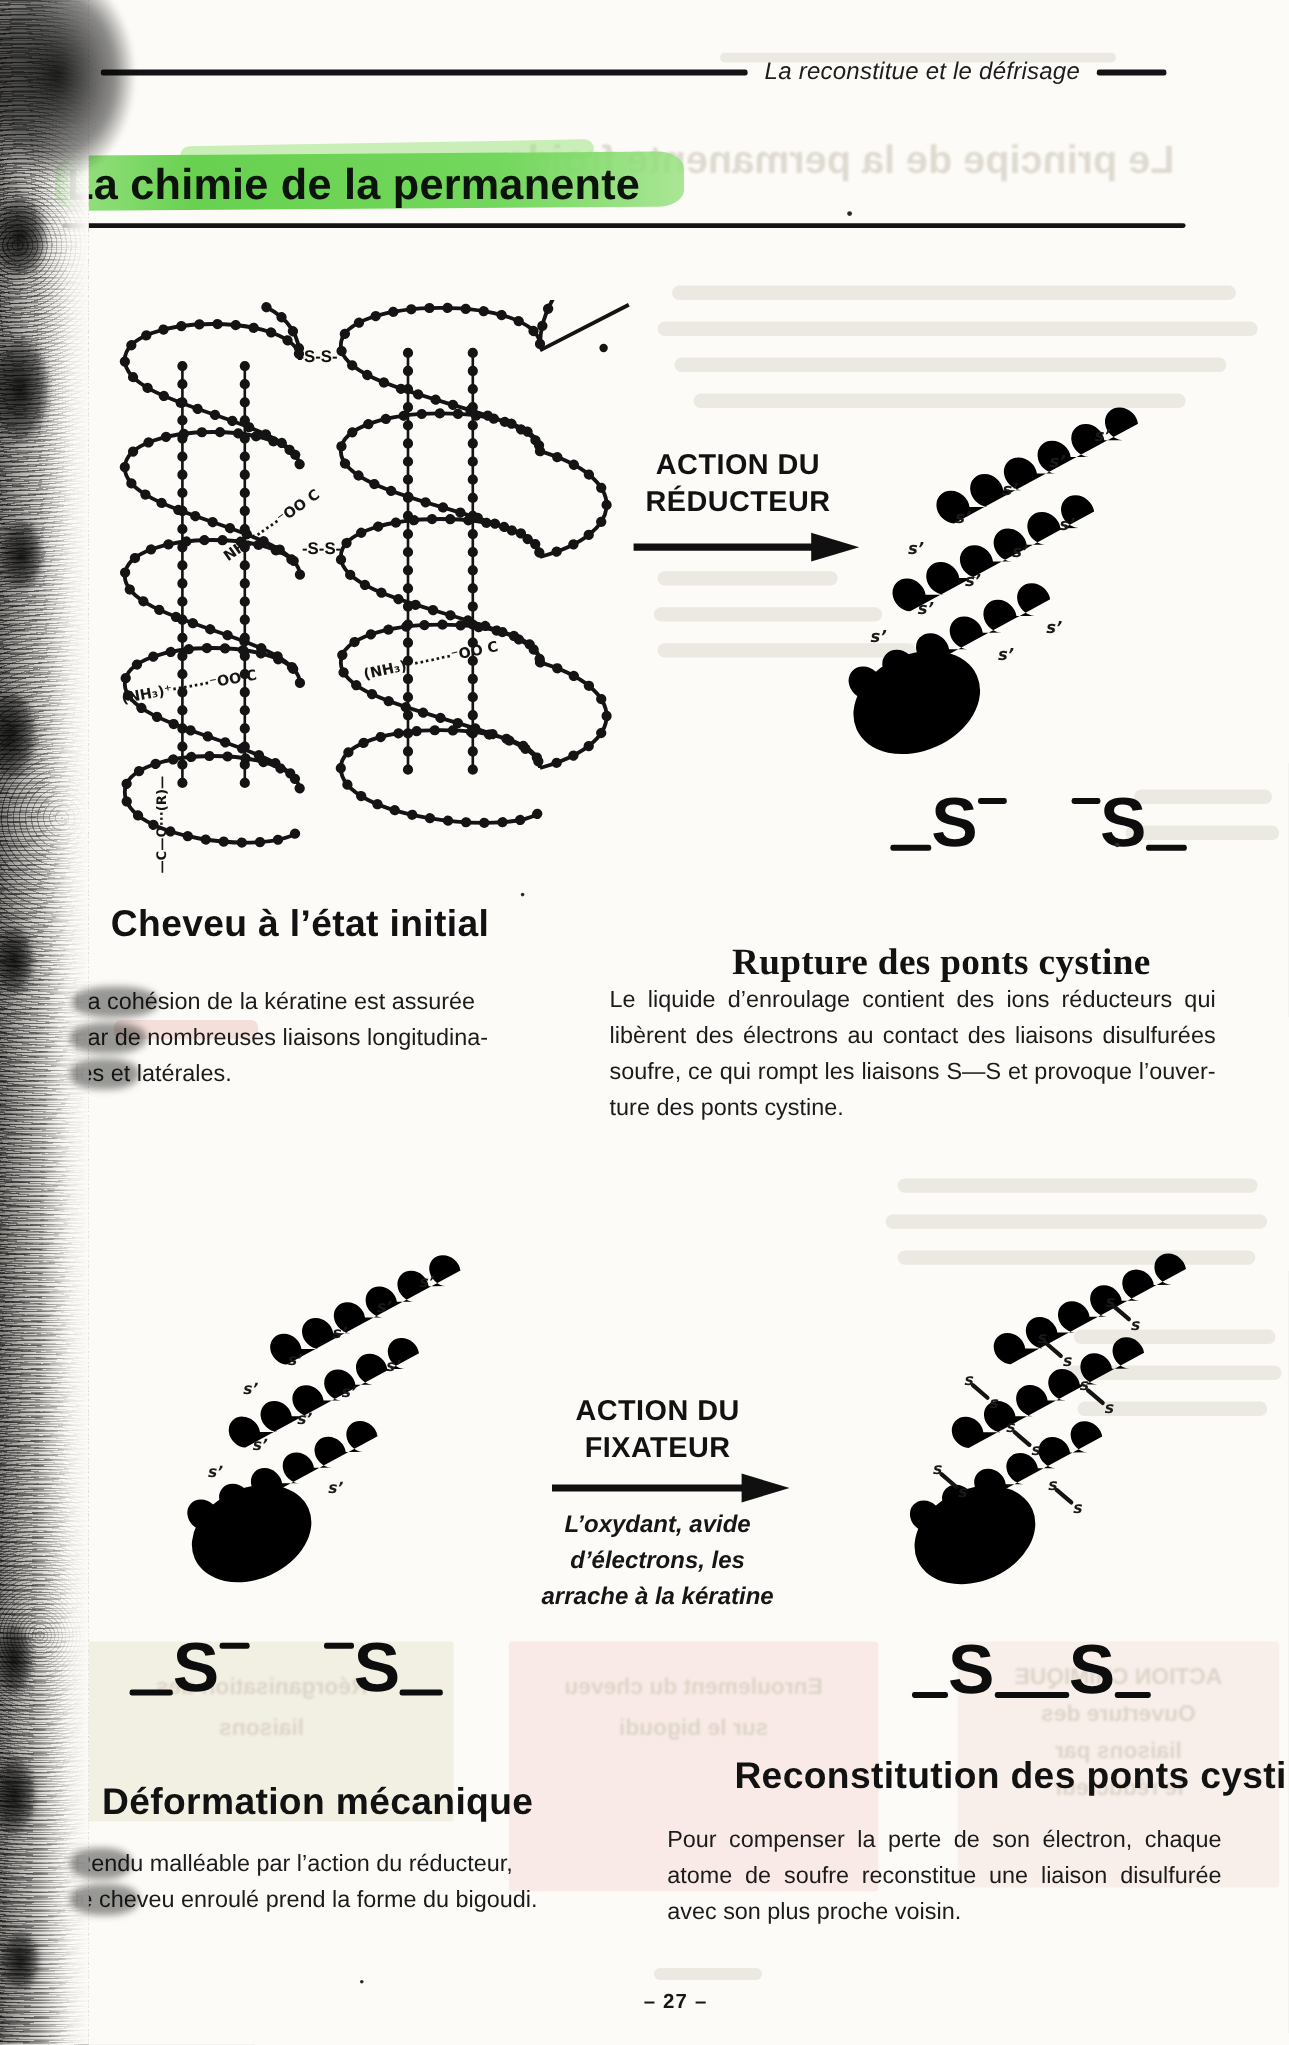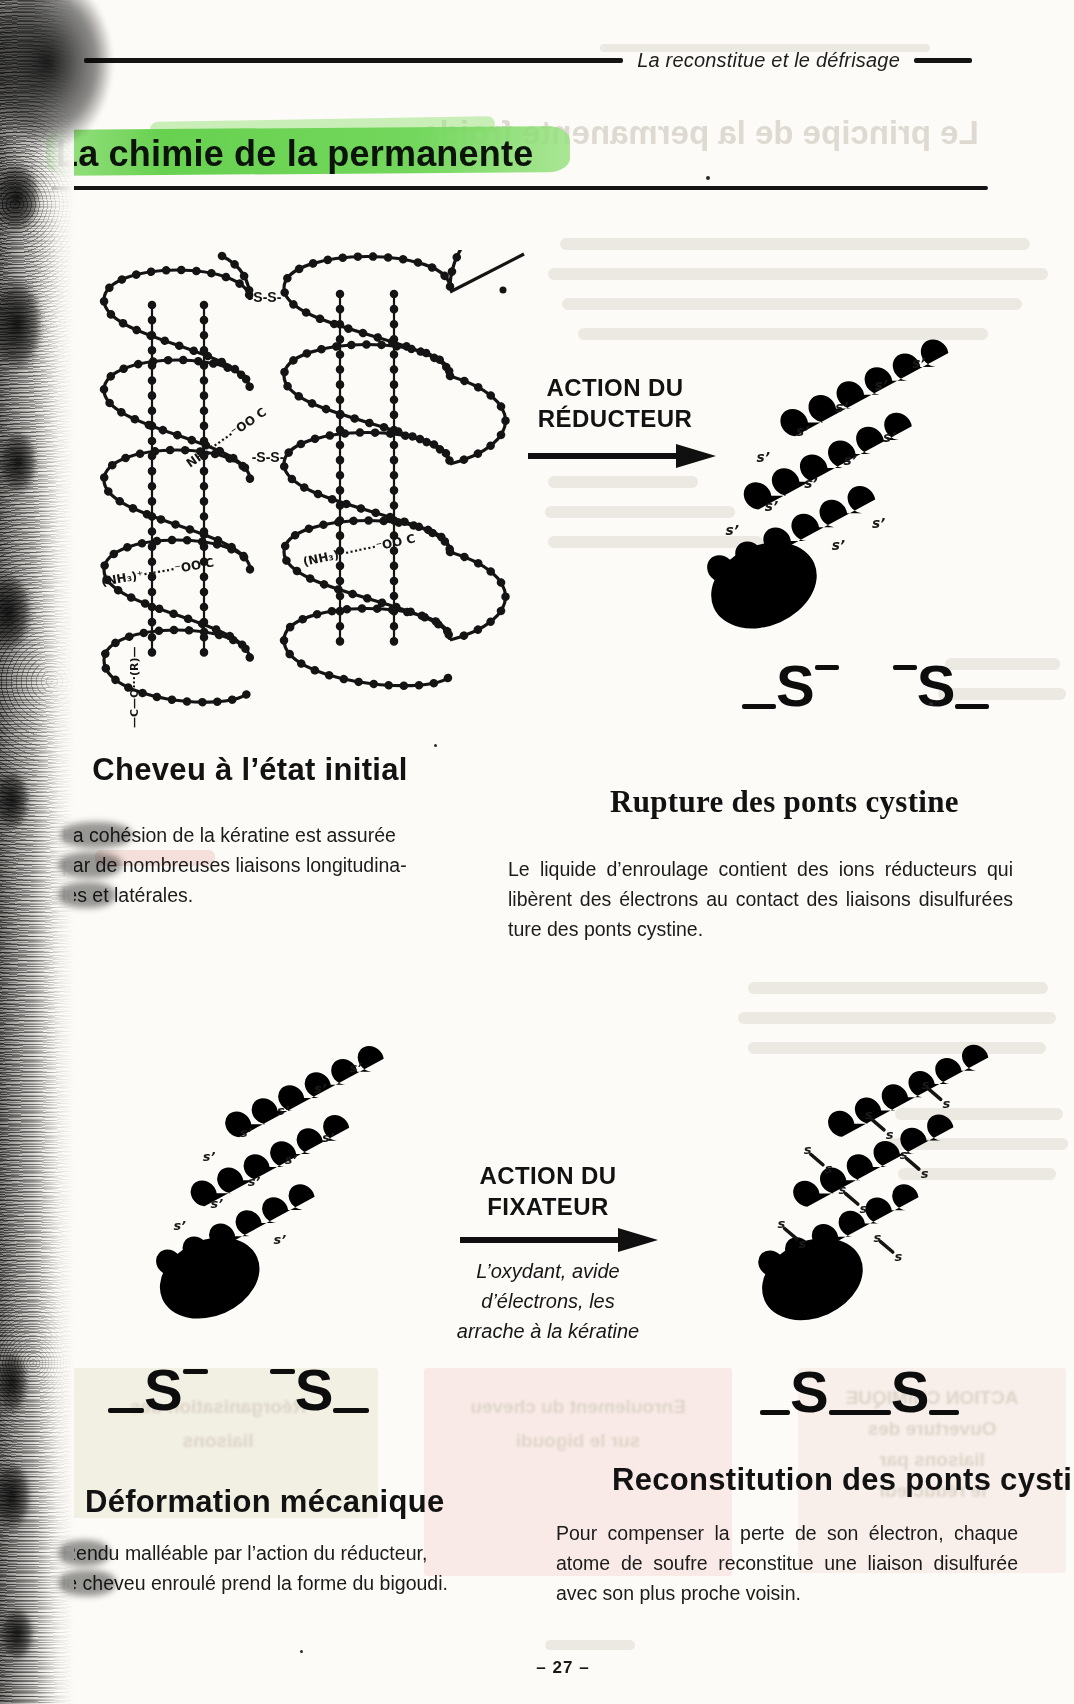--- a/index.html
+++ b/index.html
@@ -30,21 +30,21 @@
       border-radius:22px/14px;transform:rotate(-.4deg);}
   .hl2{background:rgba(150,226,120,.5);border-radius:10px;transform:rotate(-1deg);}
   .page-title{font-size:36px;font-weight:bold;color:#0c130b;letter-spacing:.2px;white-space:nowrap;}
 
   
   .cap{font-weight:bold;font-size:31px;letter-spacing:.3px;color:#121212;text-align:center;white-space:nowrap;}
   .body-text{font-size:19.5px;line-height:30px;color:#1b1b1b;}
   .just div{text-align:justify;text-align-last:justify;}
   .just div:last-child{text-align-last:left;}
   .action-label{font-weight:bold;font-size:24px;line-height:31px;letter-spacing:.4px;text-align:center;color:#121212;}
-  .note-italic{font-style:italic;font-size:20px;line-height:30px;text-align:center;color:#161616;}
+  .note-italic{font-style:italic;font-size:20px;line-height:30px;text-align:center;color:#161616;font-weight:bold;}
   .pageno{font-weight:bold;font-size:17px;letter-spacing:1px;text-align:center;}
 
   
   .s-note{display:flex;align-items:flex-start;}
   .s-letter{font-weight:bold;font-size:58px;line-height:52px;color:#0d0d0d;font-family:"Liberation Sans",sans-serif;}
   .bar{height:5px;background:#0d0d0d;border-radius:2px;}
   .bar.low{margin-top:44px;}
   .bar.high{margin-top:5px;}
 
   
@@ -222,23 +222,24 @@
     <span class="bar low" style="width:34px;"></span>
   </div>
 
   <div class="abs cap" style="left:90px;top:752px;width:320px;">Cheveu à l’état initial</div>
   <div class="abs cap" style="left:610px;top:784px;width:330px;font-family:Liberation Serif, serif;">Rupture des ponts cystine</div>
   <div class="abs body-text" style="left:62px;top:820px;width:378px;">
       <div>La cohésion de la kératine est assurée</div>
       <div>par de nombreuses liaisons longitudina-</div>
       <div>les et latérales.</div>
     </div>
-  <div class="abs body-text just" style="left:508px;top:818px;width:505px;margin-top:36px;">
+  <div class="abs body-text just" style="left:508px;top:818px;width:505px;">
       <div>Le liquide d’enroulage contient des ions réducteurs qui</div>
       <div>libèrent des électrons au contact des liaisons disulfurées</div>
+      <div>soufre, ce qui rompt les liaisons S—S et provoque l’ouver-</div>
       <div>ture des ponts cystine.</div>
     </div>
 
   <svg class="abs curler" style="left:138px;top:992px;" width="285" height="356" viewBox="-5 -10 330 360">
     <use href="#curler-shape"></use>
     <g>
       <text class="smark" x="70" y="160">s’</text>
       <text class="smark" x="113" y="132">s’</text>
       <text class="smark" x="156" y="106">s’</text>
       <text class="smark" x="199" y="81">s’</text>

